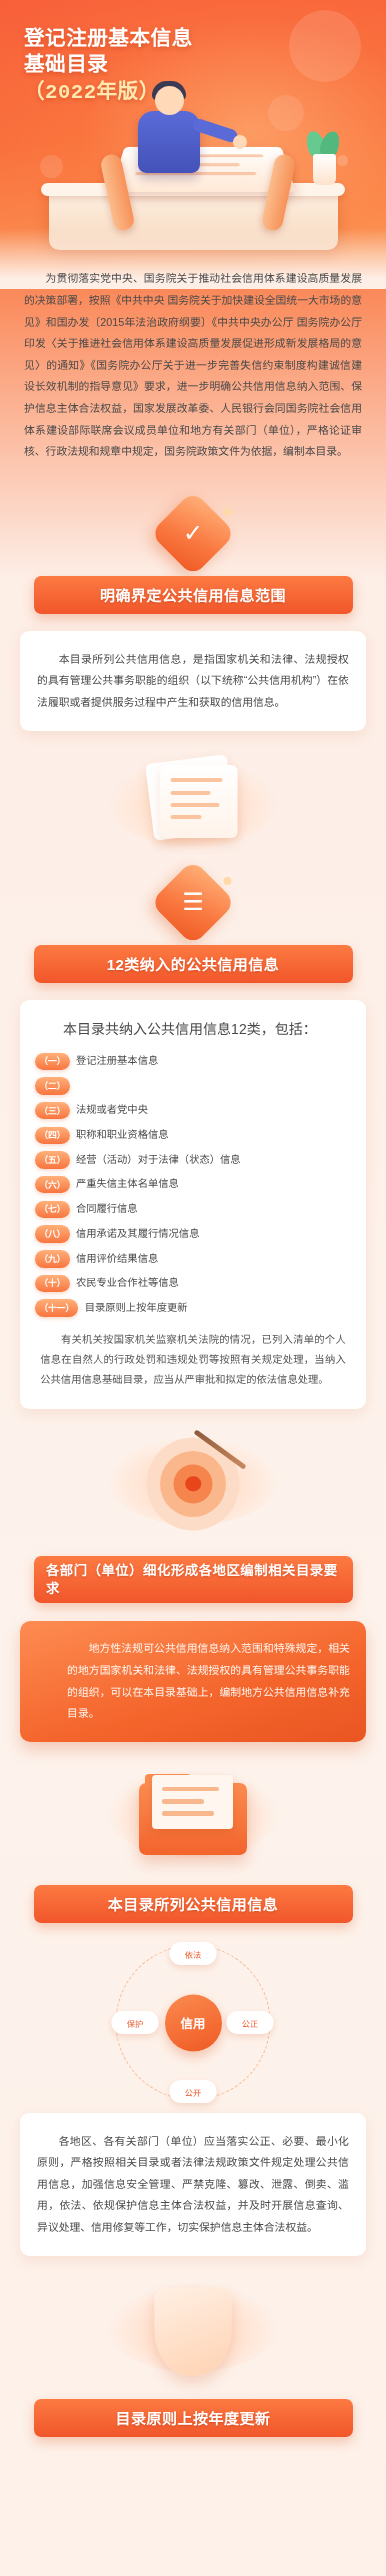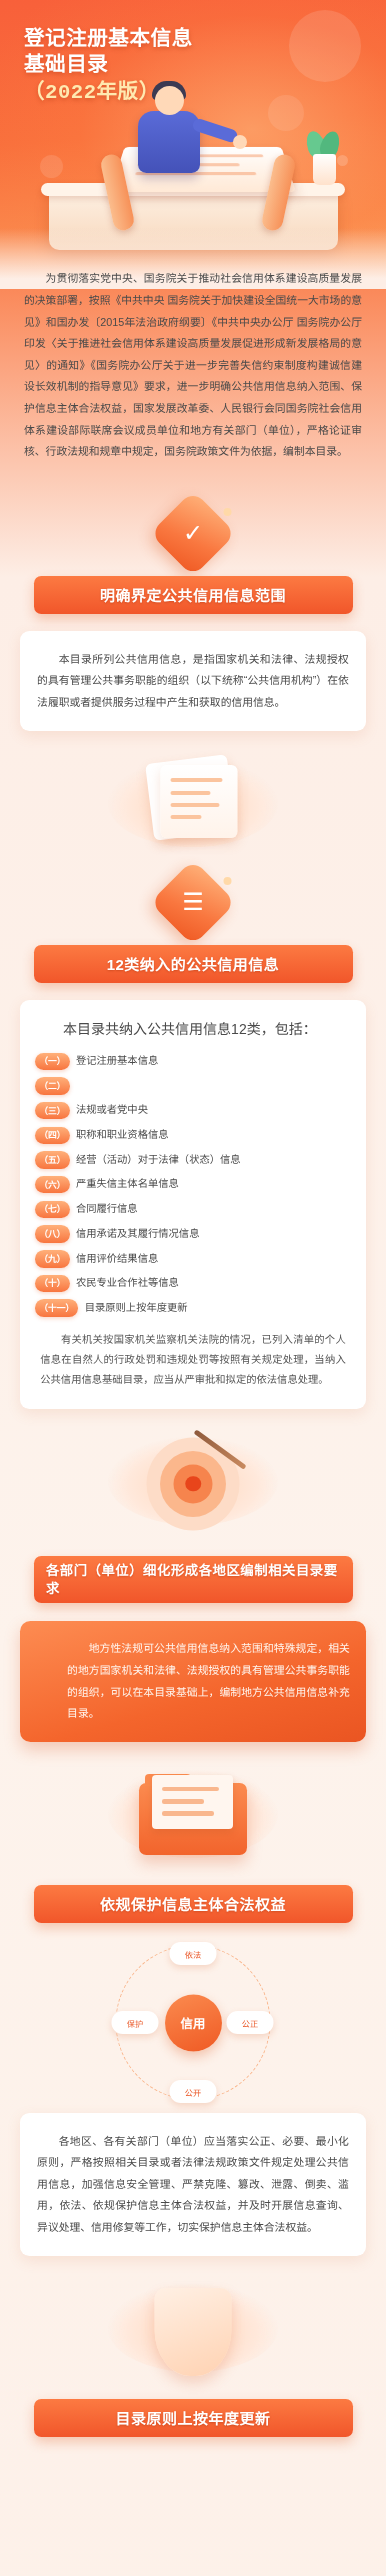--- a/index.html
+++ b/index.html
@@ -650,21 +650,21 @@
       <div class="sheet">
         <i style="top:11.3px; width:57px;"></i>
         <i style="top:24px; width:42px;"></i>
         <i style="top:36px; width:52px;"></i>
       </div>
     </div>
   </div>
 
   <div class="sec" style="margin-top:0;">
     <div class="ribbon">
-      <span class="ribbon-text">依规保护信息主体合法权益</span>
+      <span class="ribbon-text">本目录所列公共信用信息</span>
     </div>
 
     <div class="pic" style="height:175px; margin-top:15.5px;">
       <div class="circle-diagram">
         <div class="cd-outer"></div>
         <div class="cd-core">信用</div>
         <div class="cd-node cd-n1">依法</div>
         <div class="cd-node cd-n2">公正</div>
         <div class="cd-node cd-n3">公开</div>
         <div class="cd-node cd-n4">保护</div>

